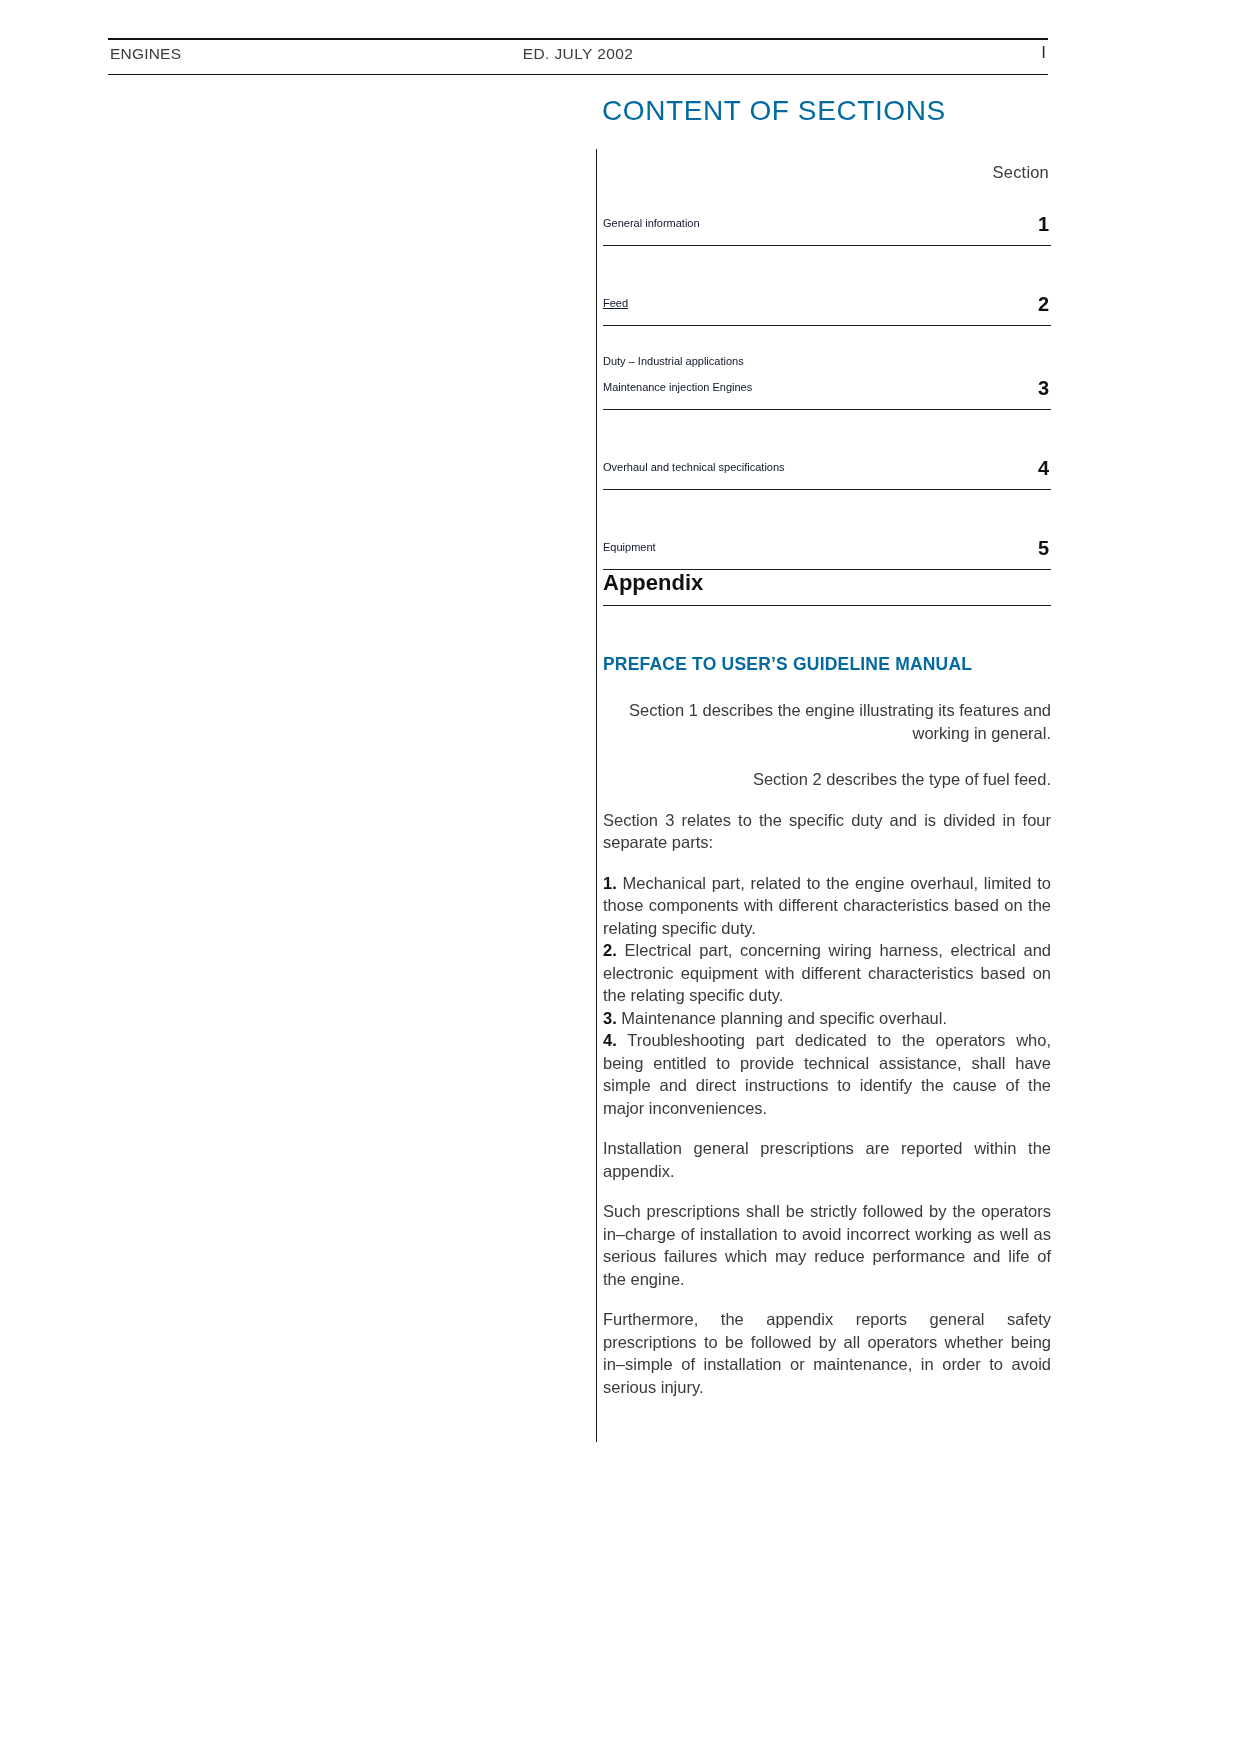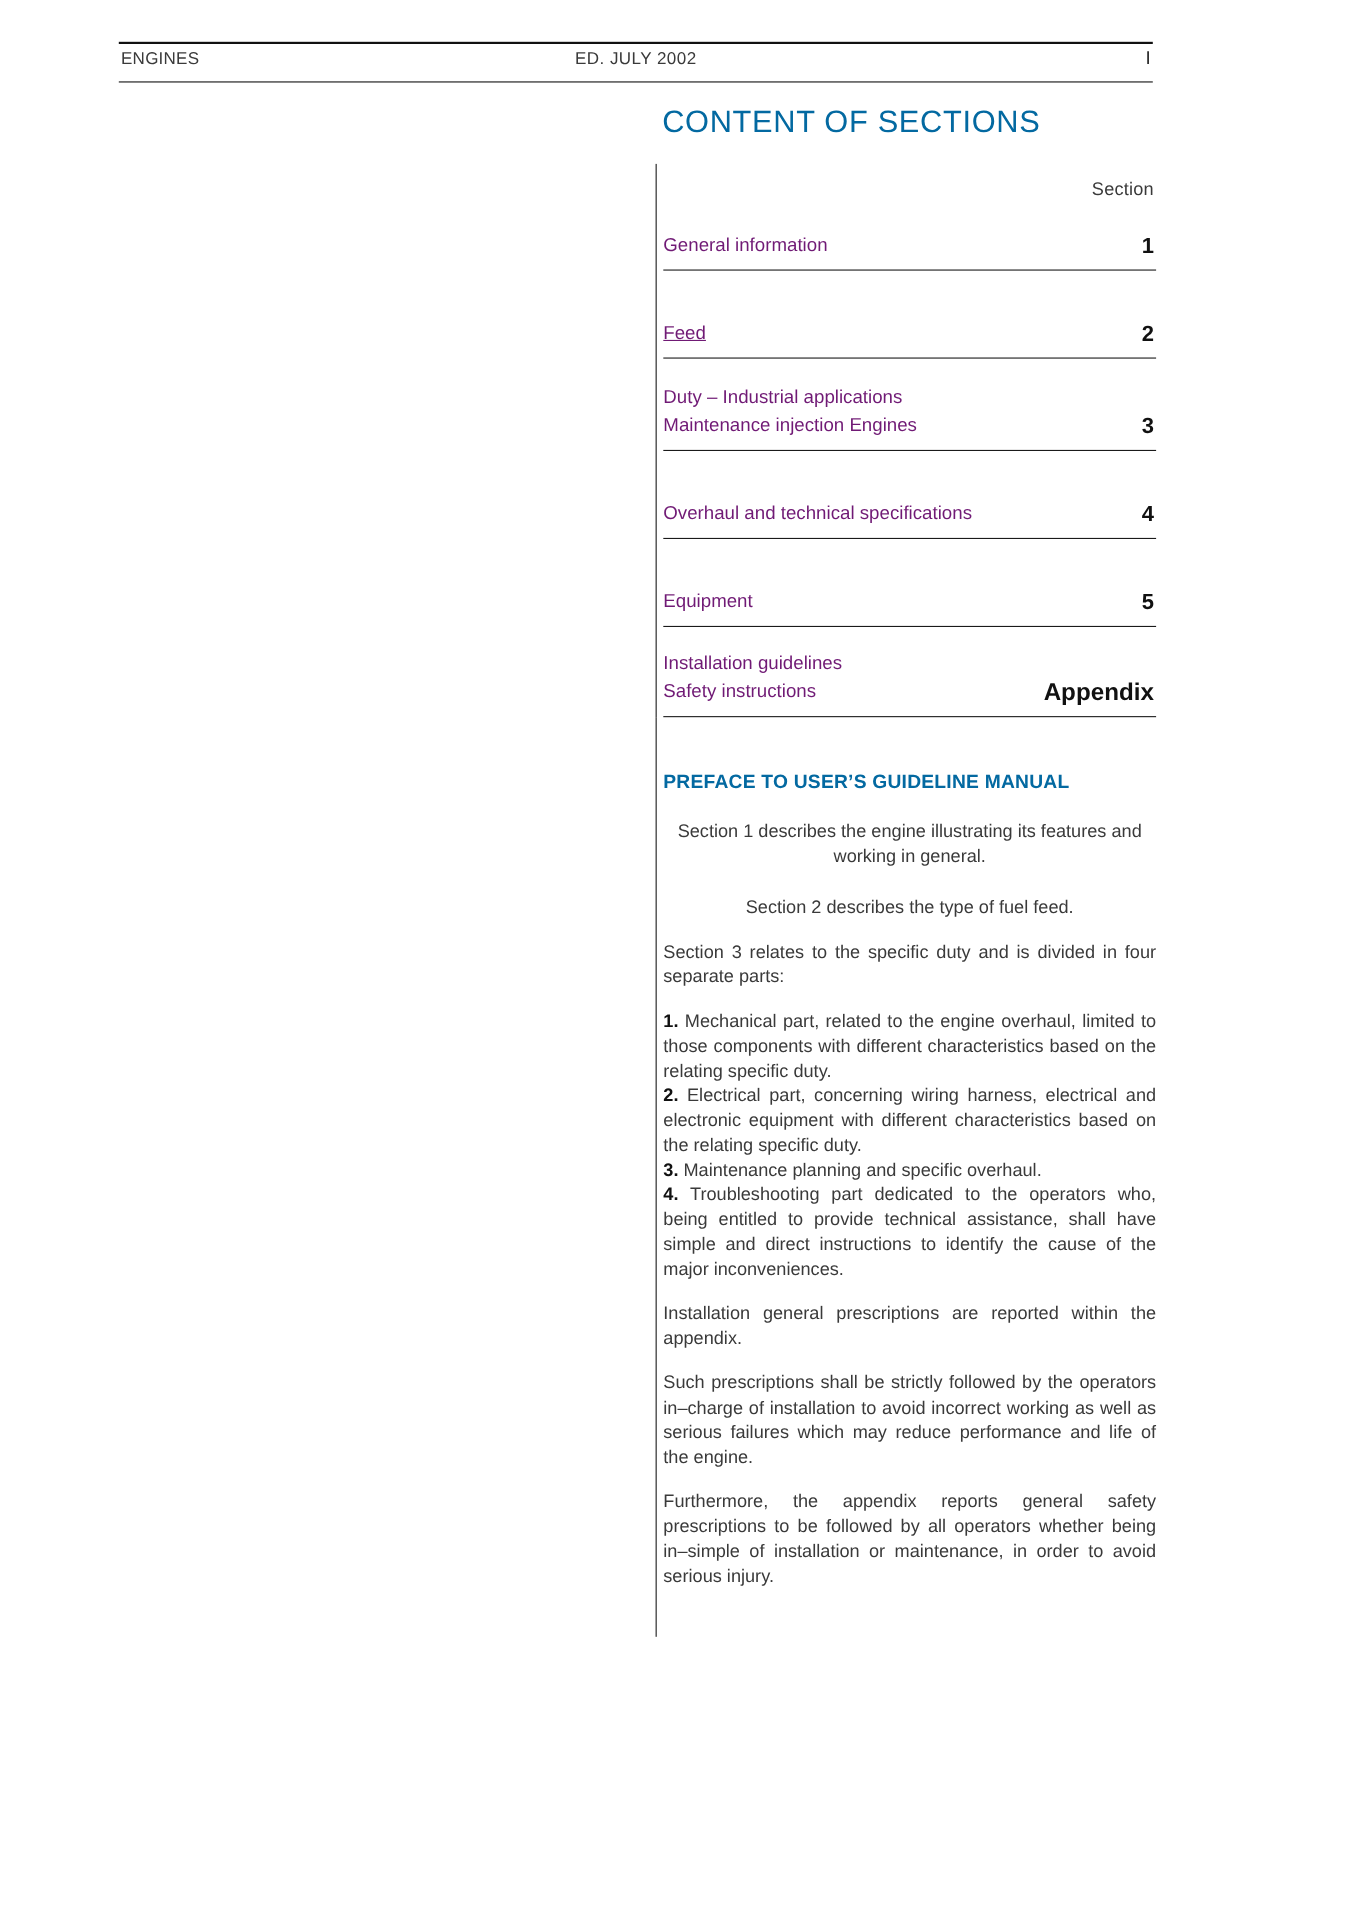--- a/index.html
+++ b/index.html
@@ -108,22 +108,22 @@
   }
   .toc-row {
     position: relative;
     border-bottom: 1.2px solid #1a1a1a;
     display: flex;
     align-items: flex-end;
     justify-content: space-between;
   }
   .toc-row:last-child { border-bottom: 1.2px solid #1a1a1a; }
   .toc-row .titles {
-    font-size: 17px;
-    color: #701a75;
+    font-size: 11px;
+    color: #0f172a;
     line-height: 26px;
     padding-bottom: 9px;
   }
   .toc-row .titles .line2 { display: block; }
   .toc-row .num {
     font-size: 20px;
     font-weight: bold;
     color: #111;
     padding-bottom: 9px;
     padding-right: 2px;
@@ -155,21 +155,21 @@
     white-space: nowrap;
   }
   .para {
     font-size: 16.5px;
     line-height: 22.5px;
     color: #3a3a3a;
     margin: 0 0 18px 0;
     text-align: justify;
     text-justify: inter-word;
   }
-  .para.nojust { text-align: center; margin-top: 24px; }
+  .para.nojust { text-align: right; margin-top: 24px; }
 
   .list-block {
     font-size: 16.5px;
     line-height: 22.5px;
     color: #3a3a3a;
     margin: 0 0 18px 0;
     text-align: justify;
   }
   .list-item { margin: 0; }
   .list-item .marker {
@@ -230,24 +230,20 @@
       </div>
 
       <div class="toc-row r5">
         <div class="titles">
           <span>Equipment</span>
         </div>
         <div class="num">5</div>
       </div>
 
       <div class="toc-row r6">
-        <div class="titles">
-          <span>Installation guidelines</span>
-          <span class="line2">Safety instructions</span>
-        </div>
         <div class="num">Appendix</div>
       </div>
 
     </div>
 
     <div class="preface">
 
       <div class="preface-heading">PREFACE TO USER’S GUIDELINE  MANUAL</div>
 
       <p class="para nojust">Section 1 describes the engine illustrating its features and working in general.</p>

